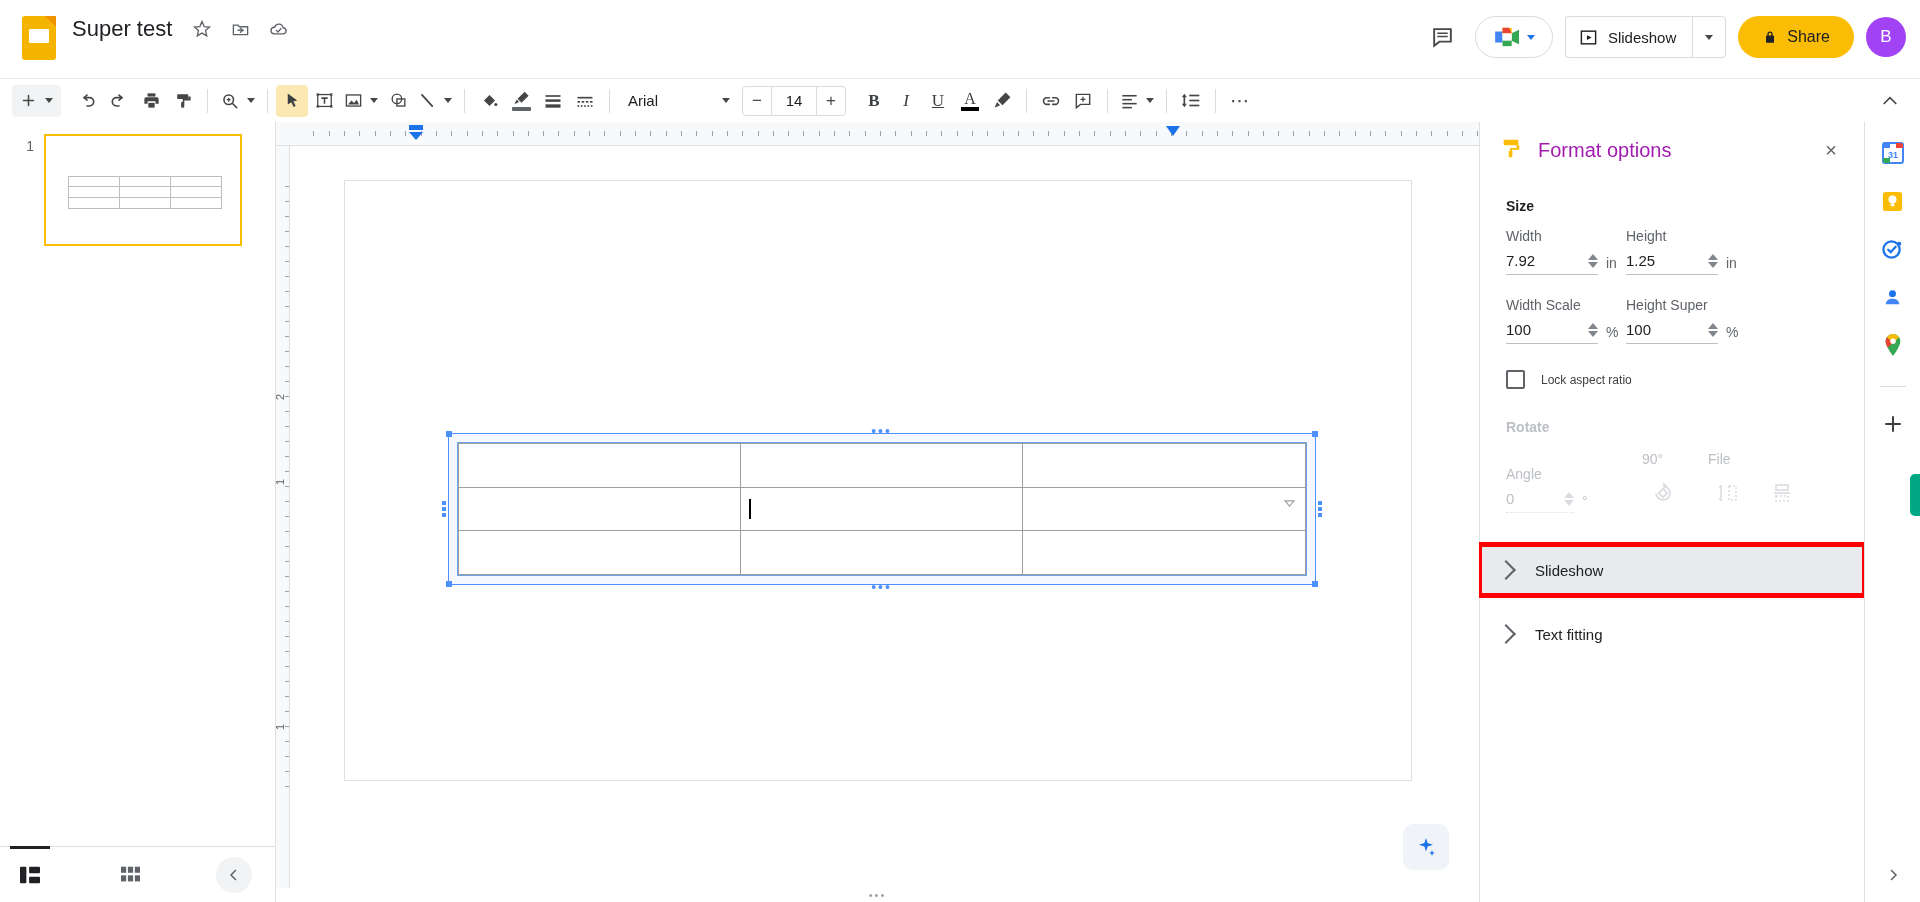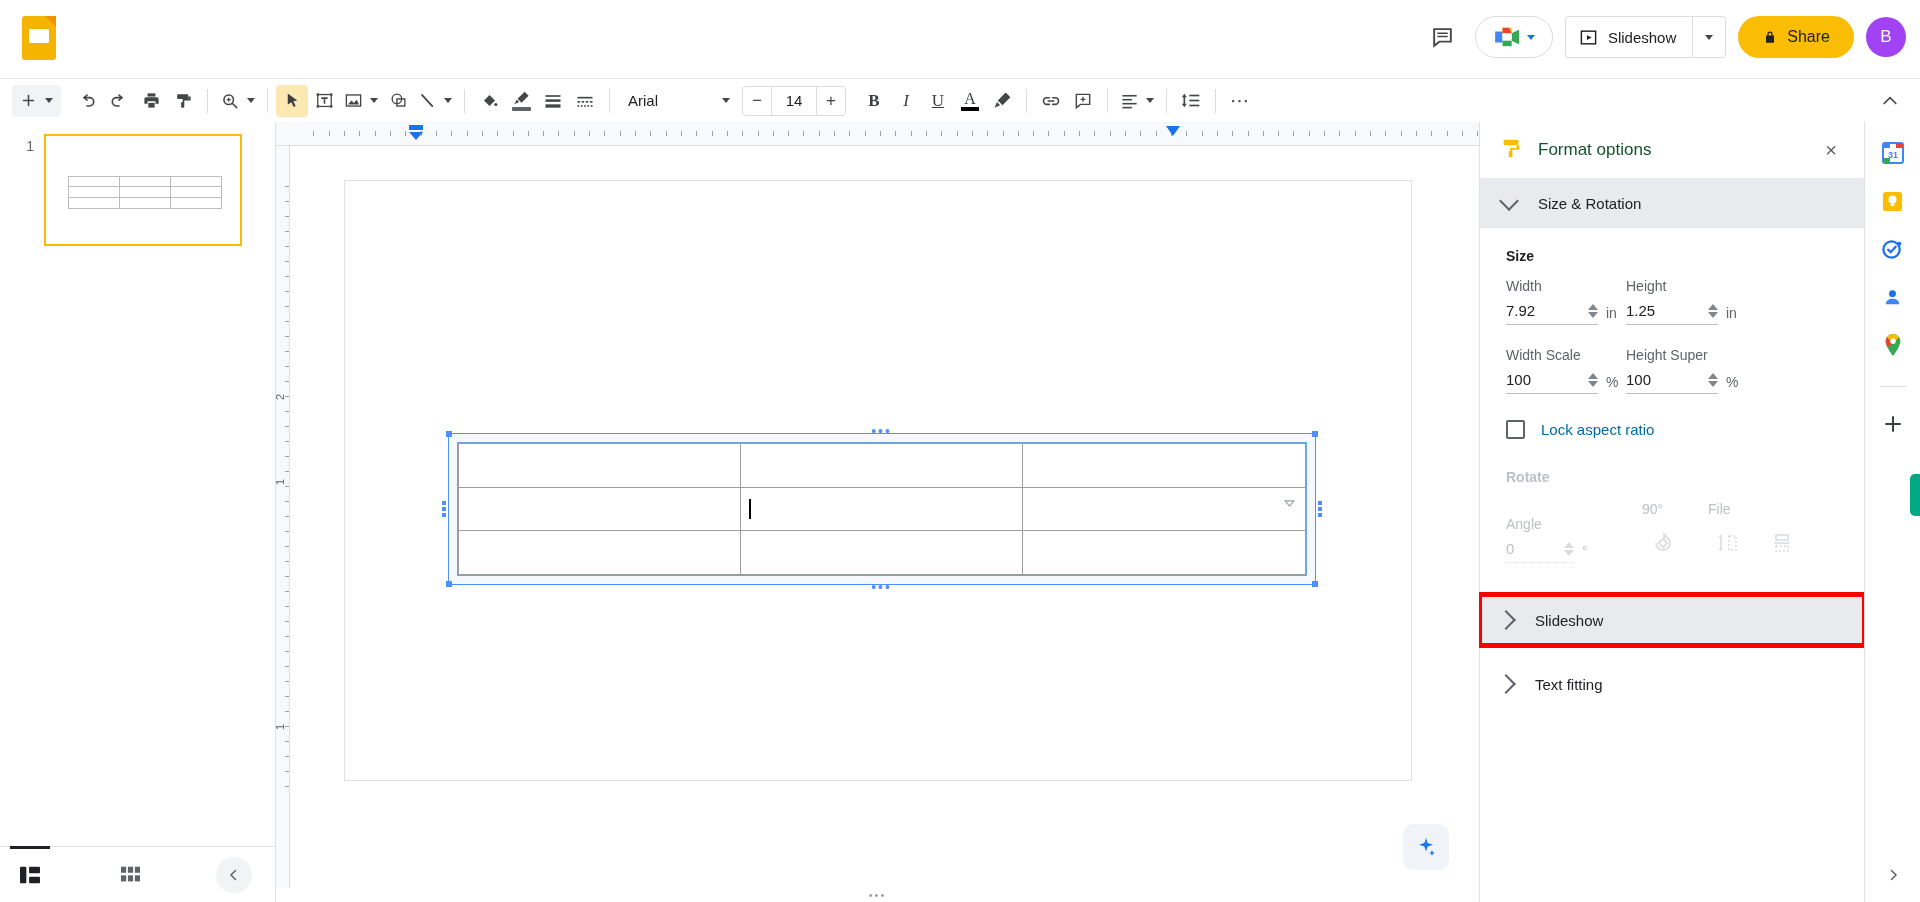--- a/index.html
+++ b/index.html
@@ -97,21 +97,21 @@
 
   
   .film-bottom { height: 56px; border-top:1px solid #e0e0e0; display:flex; align-items:center; position:relative; }
   .fb-btn { width: 60px; height:40px; display:flex; align-items:center; justify-content:center; cursor:pointer; color:#202124; position:relative; }
   .fb-btn.sel::before { content:""; position:absolute; top:-9px; left:10px; right:10px; height:3px; background:#202124; }
   .fb-collapse { width:36px; height:36px; border-radius:50%; background:#f1f3f4; display:flex; align-items:center; justify-content:center; cursor:pointer; color:#5f6368; margin-left: 56px; }
 
   
   .fpanel { width: 385px; flex: 0 0 385px; background:#fff; border-left:1px solid #e0e0e0; display:flex; flex-direction:column; }
   .fp-head { height: 56px; display:flex; align-items:center; gap: 16px; padding: 0 18px 0 20px; }
-  .fp-title { font-size: 17px; color:#14532d; flex:1 1 auto; }
+  .fp-title { font-size: 20px; color:#a21caf; flex:1 1 auto; }
   .fp-close { width:30px; height:30px; display:flex; align-items:center; justify-content:center; cursor:pointer; color:#5f6368; font-size:20px; }
   .fp-section { }
   .fp-sec-head { height: 50px; display:flex; align-items:center; gap: 22px; padding: 0 22px; cursor:pointer; background:#e8eaed; font-size:15px; color:#202124; }
   .fp-sec-head.plain { background:#fff; }
   .chev { width: 14px; height:14px; border-right:2px solid #5f6368; border-bottom:2px solid #5f6368; }
   .chev.down { transform: rotate(45deg); margin-top:-5px; }
   .chev.right { transform: rotate(-45deg); margin-left:-3px; }
   .fp-body { padding: 20px 26px 8px 26px; }
   .fp-lbl-bold { font-size: 14px; font-weight: 700; color:#202124; margin-bottom: 14px; }
   .field-row { display:flex; margin-bottom: 22px; }
@@ -120,21 +120,21 @@
   .field-ctrl { display:flex; align-items:flex-end; gap: 8px; }
   .field-input { width: 92px; border:none; border-bottom: 1px solid #bdc1c6; background:transparent; font-size: 15px; color:#202124; padding: 2px 0 5px 0; font-family:inherit; outline:none; display:flex; justify-content:space-between; align-items:center; }
   .field-input span.v { }
   .spin { display:flex; flex-direction:column; gap:2px; }
   .spin i { display:block; width:0; height:0; border-left:5px solid transparent; border-right:5px solid transparent; }
   .spin i.up { border-bottom: 6px solid #80868b; }
   .spin i.dn { border-top: 6px solid #80868b; }
   .unit { font-size: 14px; color:#5f6368; padding-bottom: 4px; }
   .chk-row { display:flex; align-items:center; gap: 16px; margin: 26px 0 30px 0; cursor:pointer; }
   .chk { width: 19px; height:19px; border: 2px solid #5f6368; border-radius:2px; }
-  .chk-lbl { font-size: 15px; color:#0369a1; }
+  .chk-lbl { font-size: 12px; color:#404040; }
   .muted { color:#bdc1c6 !important; }
   .rot-row { display:flex; align-items:flex-end; gap: 26px; }
   .sq-btn { width: 40px; height:40px; display:flex; align-items:center; justify-content:center; }
   .red-outline { outline: 5px solid #FF0000; outline-offset: -2px; }
 
   
   .rail { width: 56px; flex: 0 0 56px; border-left:1px solid #e0e0e0; background:#fff; display:flex; flex-direction:column; align-items:center; padding-top: 18px; gap: 22px; position:relative; }
   .rail-ico { width: 26px; height:26px; display:flex; align-items:center; justify-content:center; cursor:pointer; }
   .rail-div { width: 26px; height:1px; background:#dadce0; margin: 6px 0 2px 0; }
   .rail-green { position:absolute; right:0; top: 352px; width: 10px; height: 42px; background:#00a884; border-radius: 5px 0 0 5px; }
@@ -146,20 +146,41 @@
 <div class="app">
 
   <div class="header">
     <div class="logo-wrap">
       <div class="slides-logo">
           <div class="fold"></div>
         </div>
     </div>
 
     <div class="title-block">
+      <div class="title-row">
+        <div class="doc-title">Super test</div>
+        <div class="tiny-icon">
+          <svg width="20" height="20" viewBox="0 0 24 24" fill="none" stroke="#5f6368" stroke-width="1.6">
+              <polygon points="12,3 14.6,9.1 21,9.6 16.2,13.9 17.7,20.2 12,16.9 6.3,20.2 7.8,13.9 3,9.6 9.4,9.1"></polygon>
+            </svg>
+        </div>
+        <div class="tiny-icon">
+          <svg width="19" height="19" viewBox="0 0 24 24" fill="none" stroke="#5f6368" stroke-width="1.7">
+              <path d="M3 6.5h6l1.6 2H21v10H3z"></path>
+              <path d="M12 15.5l3-2.5-3-2.5" stroke-linecap="round"></path>
+              <path d="M9 13h6" stroke-linecap="round"></path>
+            </svg>
+        </div>
+        <div class="tiny-icon">
+          <svg width="21" height="21" viewBox="0 0 24 24" fill="none" stroke="#5f6368" stroke-width="1.6">
+              <path d="M7 17h10a3.5 3.5 0 0 0 .3-7A5 5 0 0 0 7.6 9.4 3.8 3.8 0 0 0 7 17z"></path>
+              <path d="M9.6 13l1.8 1.8 3.3-3.6" stroke-linecap="round"></path>
+            </svg>
+        </div>
+      </div>
     </div>
 
     <div class="header-actions">
       <div class="icon-btn">
         <svg width="25" height="25" viewBox="0 0 24 24" fill="none" stroke="#444746" stroke-width="1.8">
             <path d="M4 4h16v12H9l-5 4z"></path>
             <path d="M7 8h10M7 11h10" stroke-width="1.5"></path>
           </svg>
       </div>
       <div class="meet-pill">
@@ -627,24 +648,20 @@
               <rect x="4" y="3" width="16" height="6" rx="1"></rect>
               <path d="M18 9h3v5h-8v3h-2v-5h7z"></path>
               <rect x="9.5" y="15" width="4" height="7" rx="1"></rect>
             </svg>
         </span>
         <span class="fp-title">Format options</span>
         <span class="fp-close">×</span>
       </div>
 
       <div class="fp-section">
-        <div class="fp-sec-head">
-          <span class="chev down"></span>
-          <span>Size &amp; Rotation</span>
-        </div>
 
         <div class="fp-body">
           <div class="fp-lbl-bold">Size</div>
 
           <div class="field-row">
             <div class="field">
               <div class="field-lbl">Width</div>
               <div class="field-ctrl">
                 <div class="field-input">
                   <span class="v">7.92</span>

